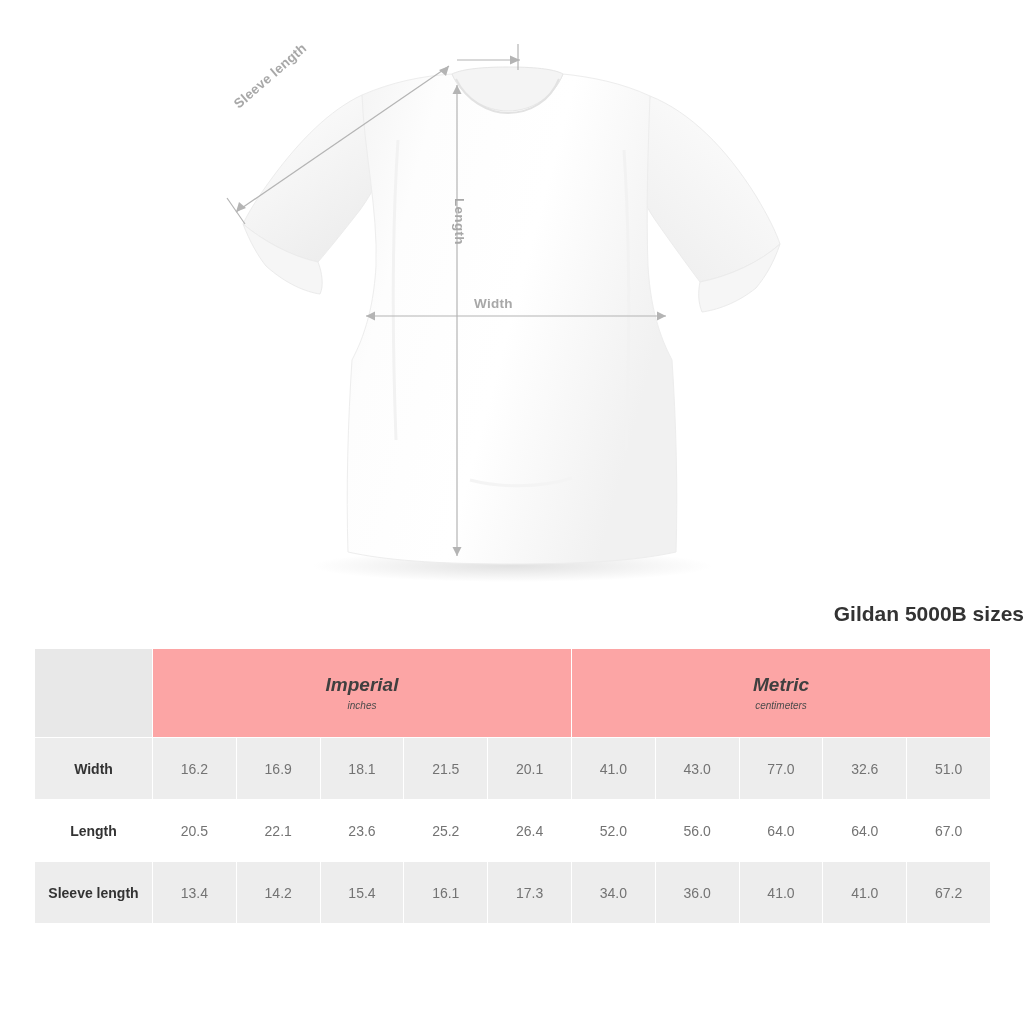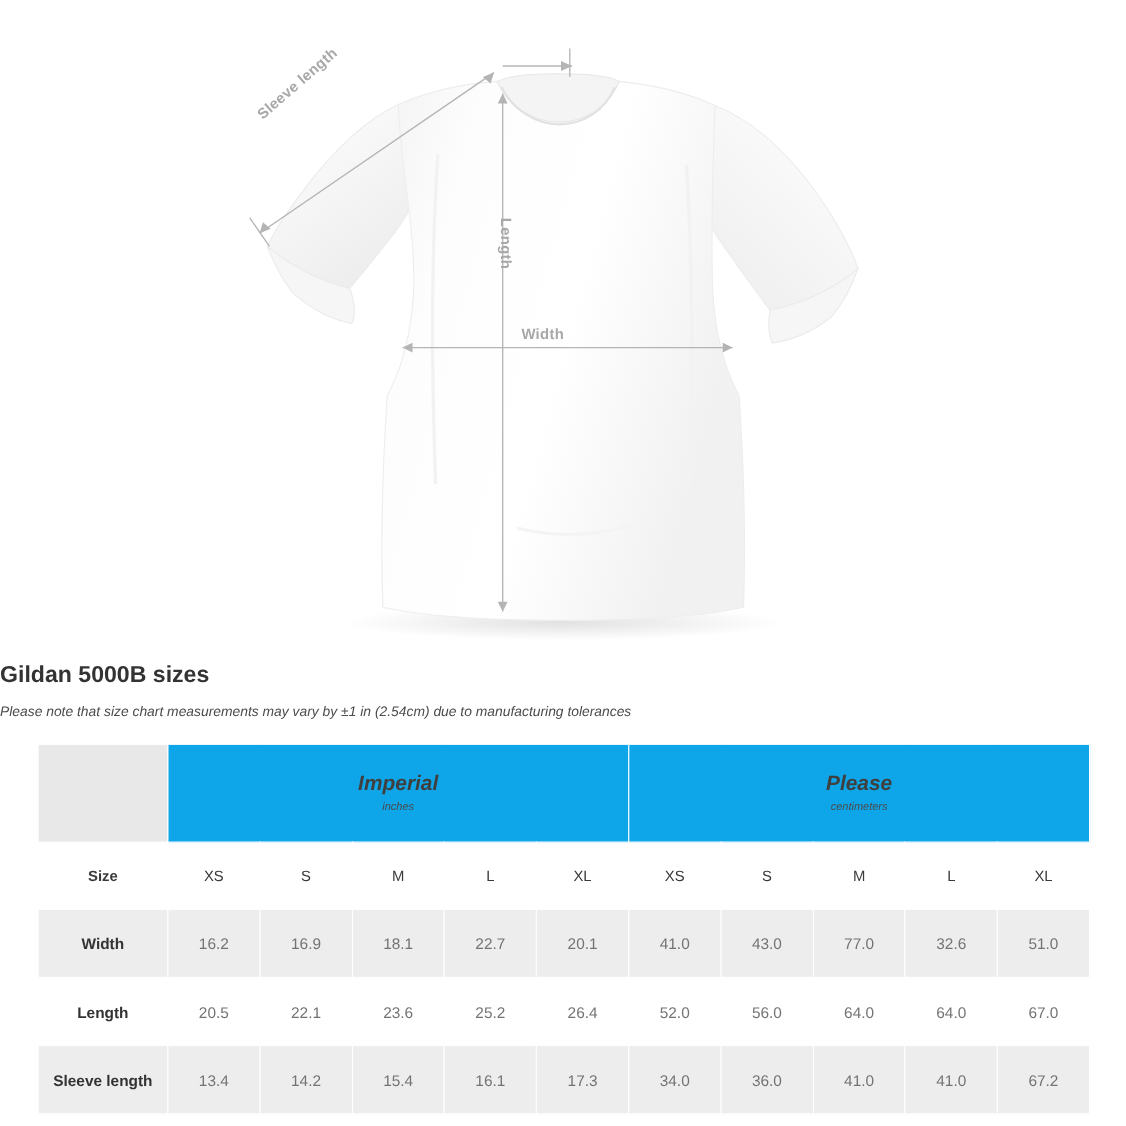--- a/index.html
+++ b/index.html
@@ -51,21 +51,21 @@
     text-orientation: mixed;
   }
   .dim-sleeve {
     left: 231px; top: 100px;
     transform: rotate(-41deg);
     transform-origin: left top;
   }
 
   
   .titles {
-    text-align: left;
+    text-align: right;
     margin-top: 12px;
   }
   .chart-title {
     font-size: 21px;
     font-weight: bold;
     color: #333333;
     margin: 0;
   }
   .chart-note {
     font-size: 12.6px;
@@ -84,21 +84,21 @@
     table-layout: fixed;
   }
   table.size-table td,
   table.size-table th {
     border: 1px solid #ffffff;
     text-align: center;
     vertical-align: middle;
     font-weight: normal;
   }
   .unit-head {
-    background: #0ea5e9;
+    background: #fca5a5;
     height: 86px;
     color: #4a4a4a;
   }
   .unit-head .u-name {
     font-size: 19px;
     font-style: italic;
     font-weight: bold;
     color: #3f3f3f;
     line-height: 1.35;
   }
@@ -227,21 +227,20 @@
       </svg>
     </div>
 
     <div class="dim-label dim-width">Width</div>
     <div class="dim-label dim-length">Length</div>
     <div class="dim-label dim-sleeve">Sleeve length</div>
   </div>
 
   <div class="titles">
     <div class="chart-title">Gildan 5000B sizes</div>
-    <div class="chart-note">Please note that size chart measurements may vary by ±1 in (2.54cm) due to manufacturing tolerances</div>
   </div>
 
   <div class="table-wrap">
     <table class="size-table">
       <colgroup>
         <col class="c-label">
         <col class="c-cell">
           <col class="c-cell">
           <col class="c-cell">
           <col class="c-cell">
@@ -253,45 +252,32 @@
           <col class="c-cell">
       </colgroup>
       <thead>
         <tr>
           <th class="blank-head"></th>
           <th class="unit-head" colspan="5">
             <div class="u-name">Imperial</div>
             <div class="u-sub">inches</div>
           </th>
           <th class="unit-head" colspan="5">
-            <div class="u-name">Please</div>
+            <div class="u-name">Metric</div>
             <div class="u-sub">centimeters</div>
           </th>
-        </tr>
-        <tr class="row-sizes">
-          <td class="rowlabel">Size</td>
-          <td>XS</td>
-          <td>S</td>
-          <td>M</td>
-          <td>L</td>
-          <td>XL</td>
-          <td>XS</td>
-          <td>S</td>
-          <td>M</td>
-          <td>L</td>
-          <td>XL</td>
         </tr>
       </thead>
       <tbody>
         <tr class="shade">
           <td class="rowlabel">Width</td>
           <td>16.2</td>
           <td>16.9</td>
           <td>18.1</td>
-          <td>22.7</td>
+          <td>21.5</td>
           <td>20.1</td>
           <td>41.0</td>
           <td>43.0</td>
           <td>77.0</td>
           <td>32.6</td>
           <td>51.0</td>
         </tr>
         <tr class="plain">
           <td class="rowlabel">Length</td>
           <td>20.5</td>

